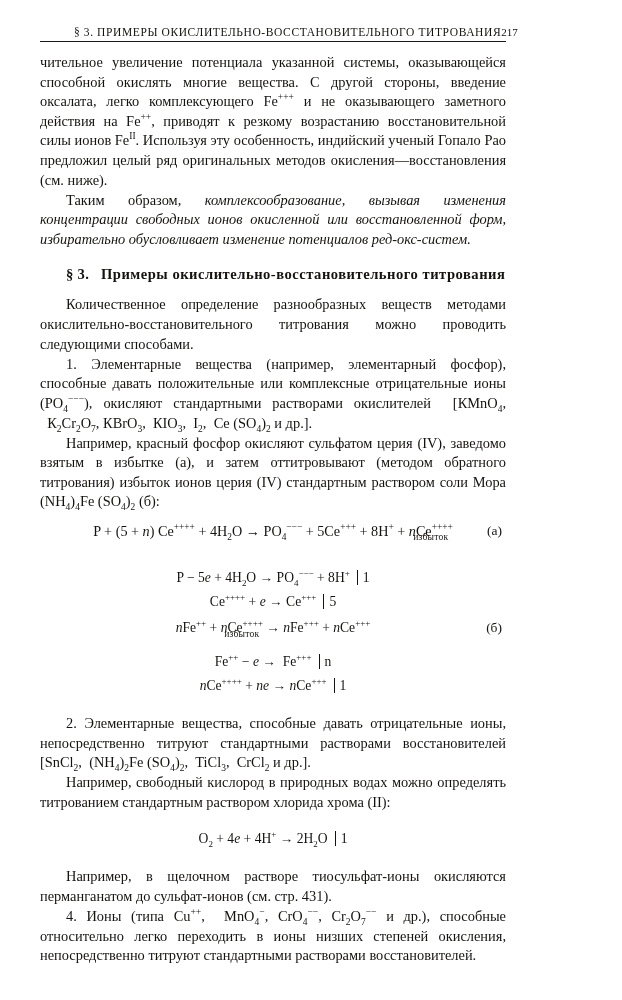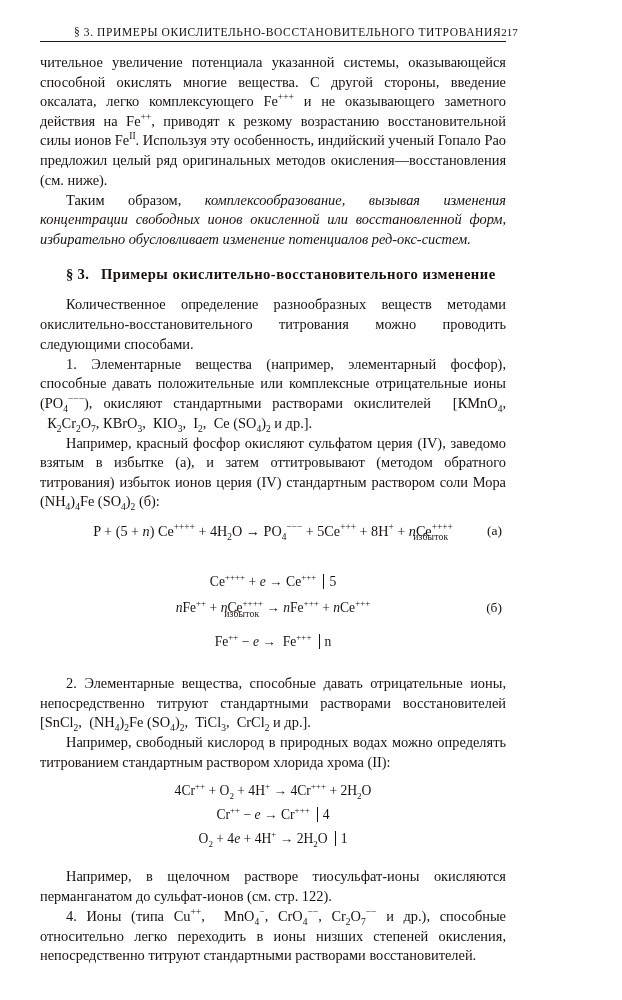--- a/index.html
+++ b/index.html
@@ -131,21 +131,21 @@
     ионов Fe<sup>II</sup>. Используя эту особенность, индийский ученый Гопало Рао
     предложил целый ряд оригинальных методов окисления—восстановления
     (см. ниже).
   </p>
 
   <p class="ind">
     <span>Таким образом, </span><span class="ital">комплексообразование, вызывая изменения концентрации свободных ионов окисленной или восстановленной форм, избирательно обусловливает изменение потенциалов ред-окс-систем.</span>
   </p>
 
   <div class="sect-head">
-    <b>§ 3.</b>&nbsp;&nbsp;&nbsp;<b class="sh-title">Примеры  окислительно-восстановительного  изменение</b>
+    <b>§ 3.</b>&nbsp;&nbsp;&nbsp;<b class="sh-title">Примеры  окислительно-восстановительного  титрования</b>
   </div>
 
   <p class="ind">Количественное определение разнообразных веществ методами окислительно-восстановительного титрования можно проводить следующими способами.</p>
 
   <p class="ind">
     1. Элементарные вещества (например, элементарный фосфор), способные давать положительные или комплексные отрицательные ионы (PO<sub>4</sub><sup>−−−</sup>),
     окисляют стандартными растворами окислителей &nbsp;[КMnO<sub>4</sub>, &nbsp;&nbsp;К<sub>2</sub>Cr<sub>2</sub>O<sub>7</sub>,
     КBrO<sub>3</sub>, &nbsp;КIO<sub>3</sub>, &nbsp;I<sub>2</sub>, &nbsp;Ce (SO<sub>4</sub>)<sub>2</sub> и др.].
   </p>
 
@@ -159,63 +159,63 @@
   <div class="eqblock">
     <div class="eqline">
       P + (5 + <i>n</i>) Ce<sup>++++</sup> + 4H<sub>2</sub>O → PO<sub>4</sub><sup>−−−</sup> + 5Ce<sup>+++</sup> + 8H<sup>+</sup> + <span class="under"><i>n</i>Ce<sup>++++</sup><span class="ulabel">избыток</span></span>
       <span class="tag">(а)</span>
     </div>
   </div>
 
   <div class="gap-md"></div>
 
   <div class="eqblock">
+    <div class="eqline small">
+      P − 5<i>e</i> + 4H<sub>2</sub>O → PO<sub>4</sub><sup>−−−</sup> + 8H<sup>+</sup><span class="vbar"></span><span>1</span>
+    </div>
     <div class="spacer-eq"></div>
     <div class="eqline small">
       Ce<sup>++++</sup> + <i>e</i> → Ce<sup>+++</sup><span class="vbar"></span><span>5</span>
     </div>
     <div class="gap-sm"></div>
     <div class="eqline small">
       <i>n</i>Fe<sup>++</sup> + <span class="under"><i>n</i>Ce<sup>++++</sup><span class="ulabel">избыток</span></span> → <i>n</i>Fe<sup>+++</sup> + <i>n</i>Ce<sup>+++</sup>
       <span class="tag">(б)</span>
     </div>
     <div class="gap-lg"></div>
     <div class="eqline small">
       Fe<sup>++</sup> − <i>e</i> → &nbsp;Fe<sup>+++</sup><span class="vbar"></span><span>n</span>
     </div>
     <div class="spacer-eq"></div>
+    <div class="eqline small">
+      <i>n</i>Ce<sup>++++</sup> + <i>n</i><i>e</i> → <i>n</i>Ce<sup>+++</sup><span class="vbar"></span><span>1</span>
+    </div>
   </div>
 
   <div class="gap-md"></div>
 
   <p class="ind">
     2. Элементарные вещества, способные давать отрицательные ионы,
     непосредственно титруют стандартными растворами восстановителей
     [SnCl<sub>2</sub>, &nbsp;(NH<sub>4</sub>)<sub>2</sub>Fe (SO<sub>4</sub>)<sub>2</sub>, &nbsp;TiCl<sub>3</sub>, &nbsp;CrCl<sub>2</sub> и др.].
   </p>
 
   <p class="ind">Например, свободный кислород в природных водах можно определять титрованием стандартным раствором хлорида хрома (II):</p>
 
   <div class="eqblock">
-    <div class="eqline small">
-      4Cr<sup>++</sup> + O<sub>2</sub> + 4H<sup>+</sup> → 4Cr<sup>+++</sup> + 2H<sub>2</sub>O
-    </div>
-    <div class="spacer-eq"></div>
-    <div class="eqline small">
-      Cr<sup>++</sup> − <i>e</i> → Cr<sup>+++</sup><span class="vbar"></span><span>4</span>
-    </div>
+    <div class="spacer-eq"></div>
     <div class="spacer-eq"></div>
     <div class="eqline small">
       O<sub>2</sub> + 4<i>e</i> + 4H<sup>+</sup> → 2H<sub>2</sub>O<span class="vbar"></span><span>1</span>
     </div>
   </div>
 
   <div class="gap-md"></div>
 
 
-  <p class="ind">Например, в щелочном растворе тиосульфат-ионы окисляются перманганатом до сульфат-ионов (см. стр. 122).</p>
+  <p class="ind">Например, в щелочном растворе тиосульфат-ионы окисляются перманганатом до сульфат-ионов (см. стр. 431).</p>
 
   <p class="ind">
     4. Ионы (типа Cu<sup>++</sup>, &nbsp;MnO<sub>4</sub><sup>−</sup>, CrO<sub>4</sub><sup>−−</sup>, Cr<sub>2</sub>O<sub>7</sub><sup>−−</sup> и др.), способные относительно
     легко переходить в ионы низших степеней окисления, непосредственно титруют стандартными растворами восстановителей.
   </p>
 
 </div>
 
 </body></html>

